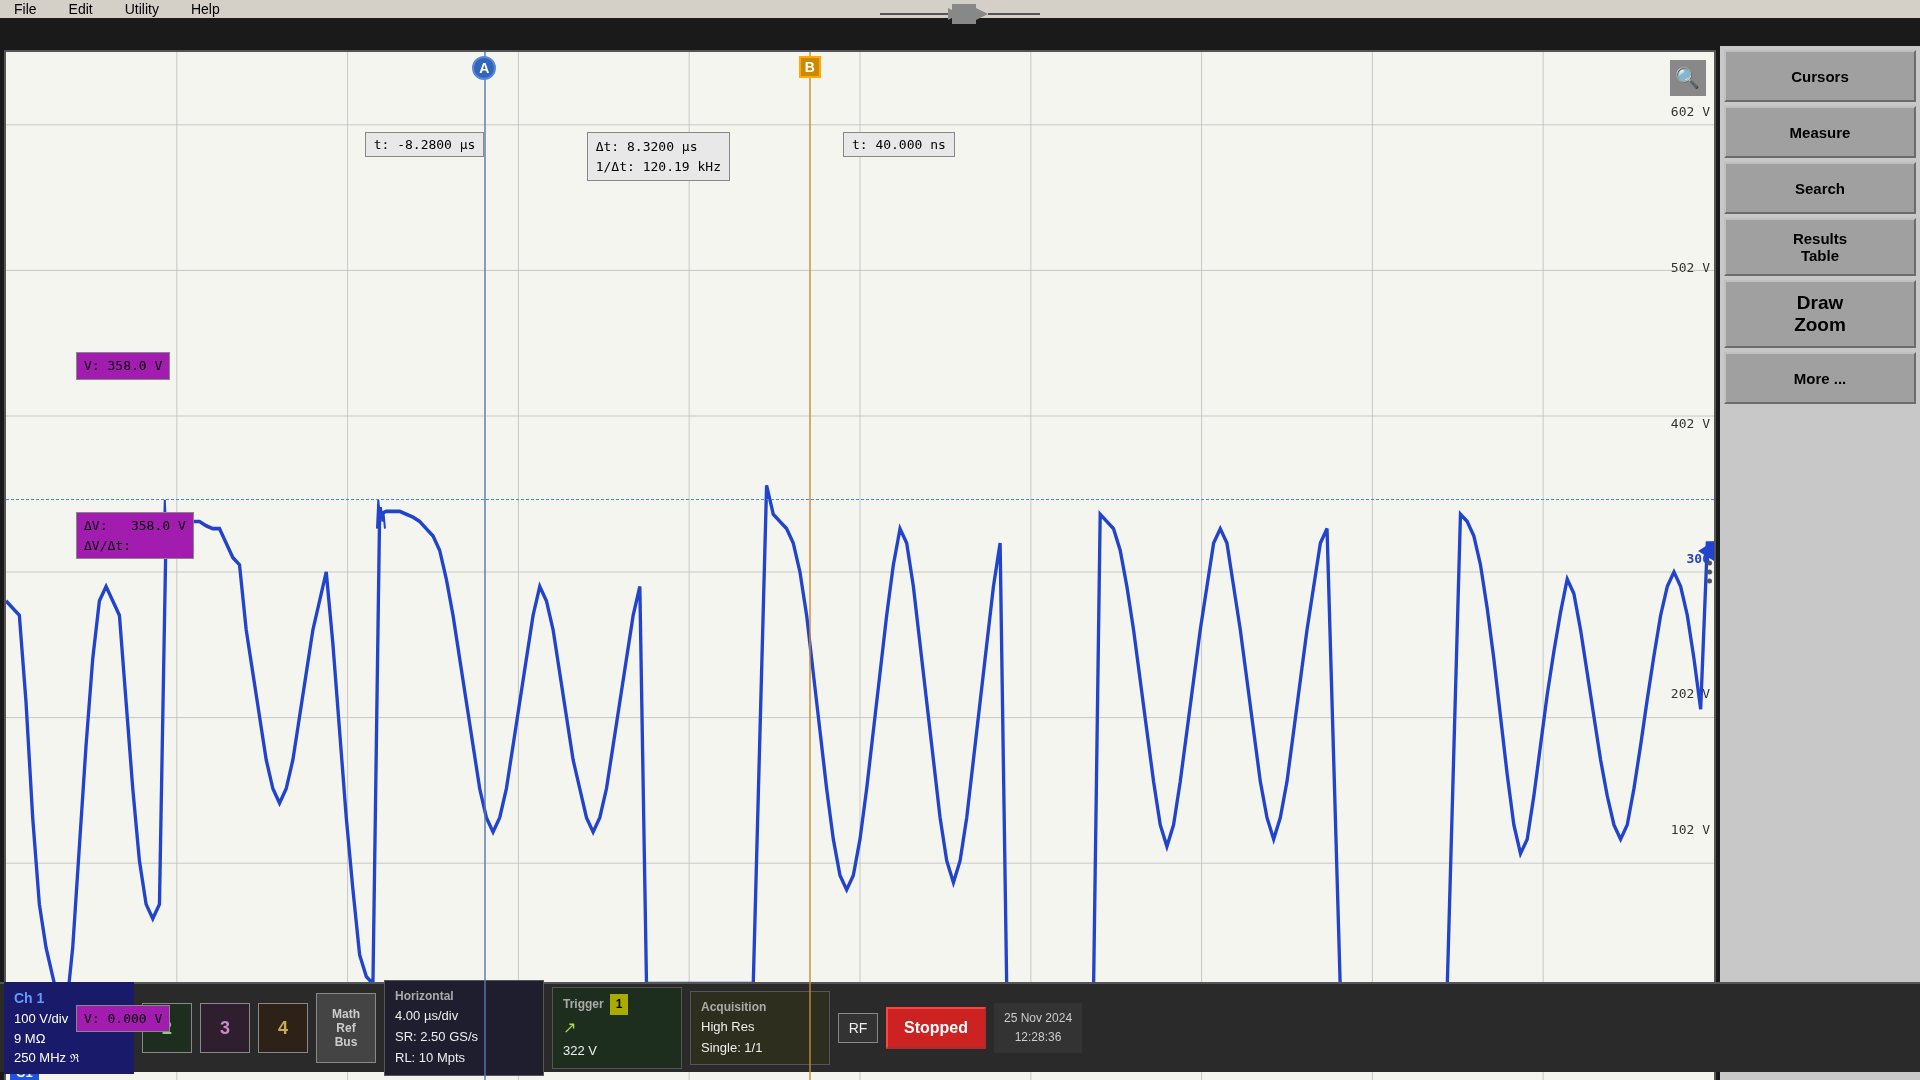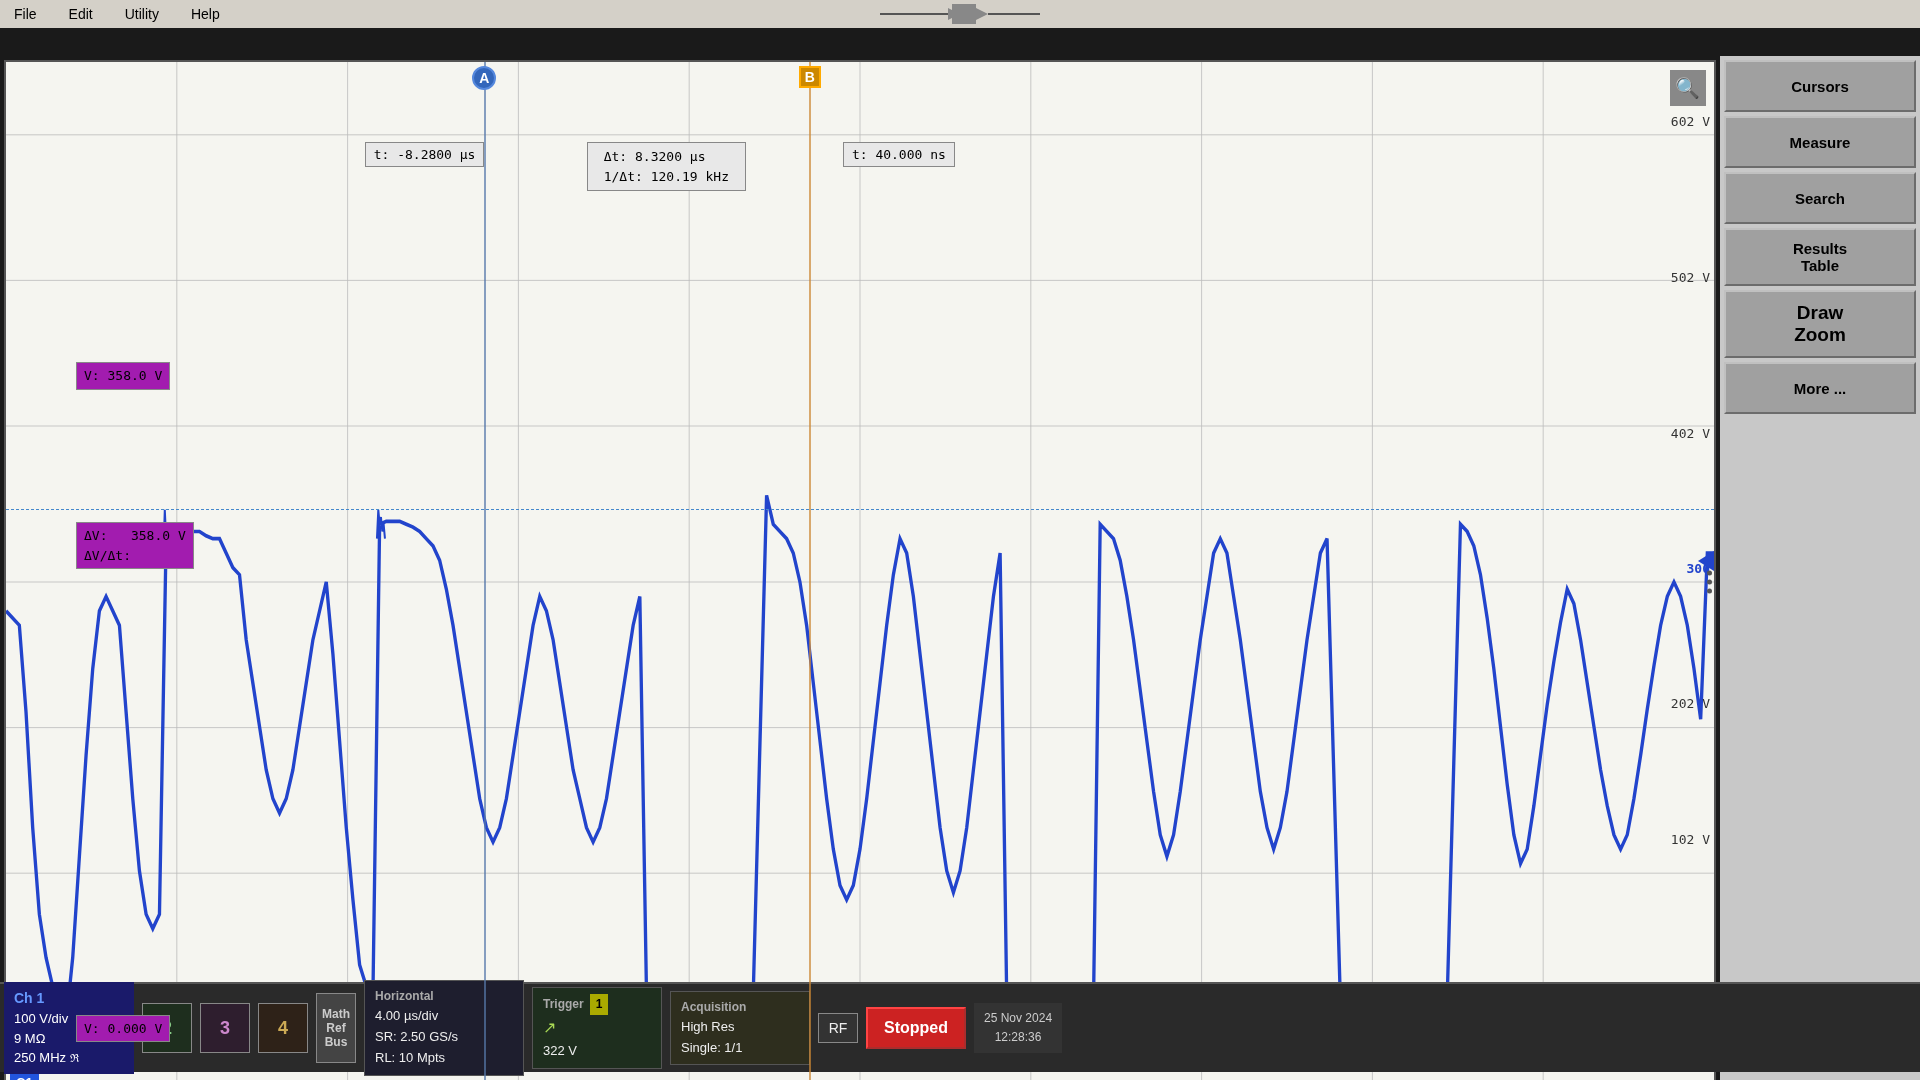--- a/index.html
+++ b/index.html
@@ -7,21 +7,21 @@
       width: 1920px;
       height: 1080px;
       background: #1a1a1a;
       font-family: Arial, sans-serif;
       overflow: hidden;
       color: #fff;
     }
 
     
     #menubar {
-      height: 28px;
+      height: 18px;
       background: #d4d0c8;
       display: flex;
       align-items: center;
       padding: 0 8px;
       gap: 20px;
       color: #000;
       font-size: 14px;
     }
     .menu-item {
       cursor: pointer;
@@ -131,21 +131,21 @@
       display: flex;
       align-items: center;
       justify-content: center;
       margin: 4px;
     }
 
     .math-ref-bus {
       background: #444;
       border: 1px solid #888;
       color: #ccc;
-      width: 40px;
+      width: 60px;
       height: 70px;
       font-size: 12px;
       font-weight: bold;
       cursor: pointer;
       display: flex;
       align-items: center;
       justify-content: center;
       text-align: center;
       margin: 4px;
     }
@@ -248,21 +248,21 @@
       padding: 4px 8px;
       font-family: monospace;
       z-index: 10;
     }
     .delta-box {
       position: absolute;
       background: #e8e8e8;
       border: 1px solid #888;
       color: #000;
       font-size: 13px;
-      padding: 4px 16px;
+      padding: 4px 8px;
       font-family: monospace;
       z-index: 10;
       line-height: 1.5;
     }
     .v-cursor-box {
       position: absolute;
       background: #a21caf;
       border: 1px solid #888;
       color: #000;
       font-size: 13px;

